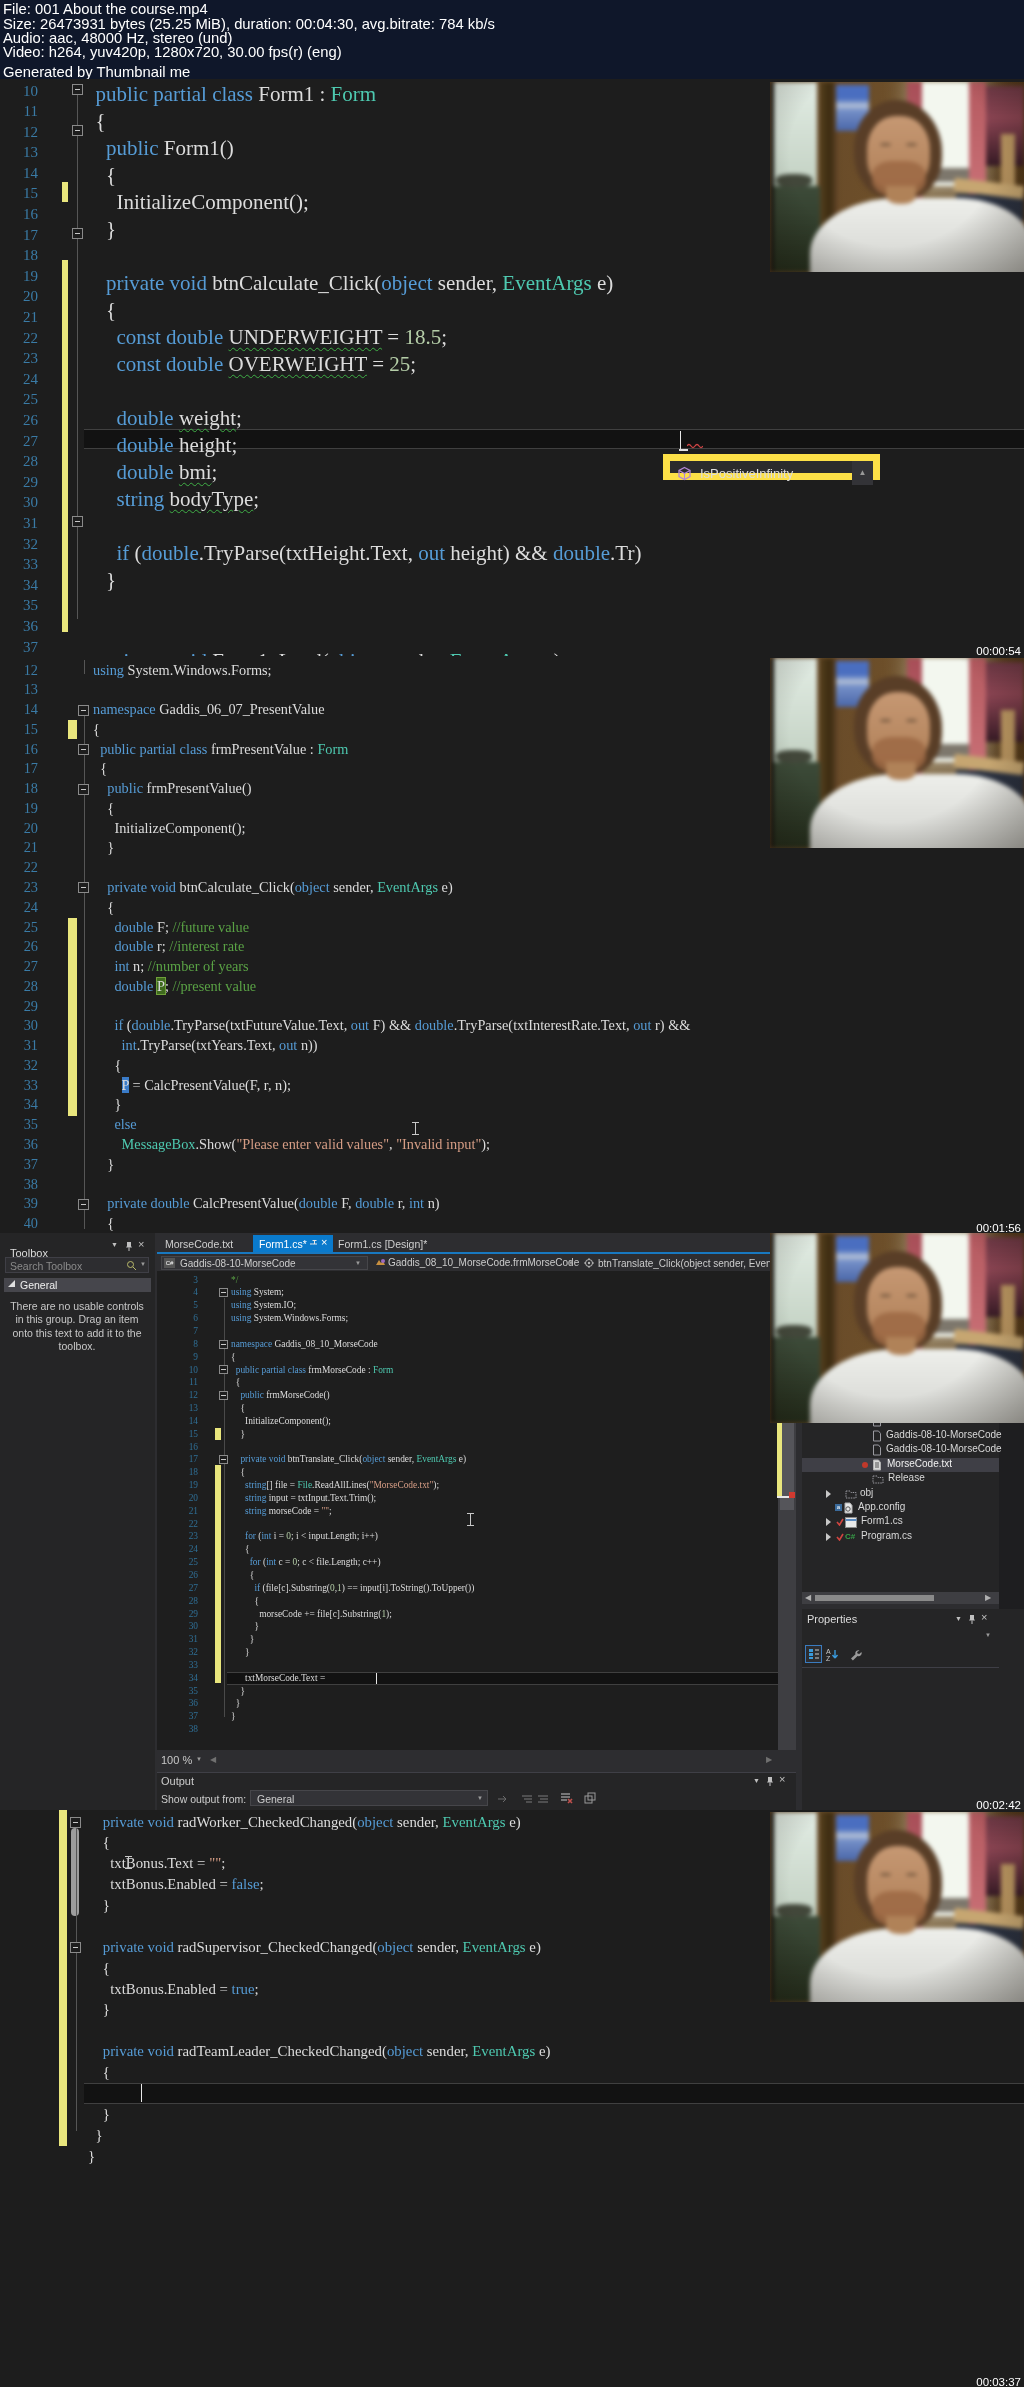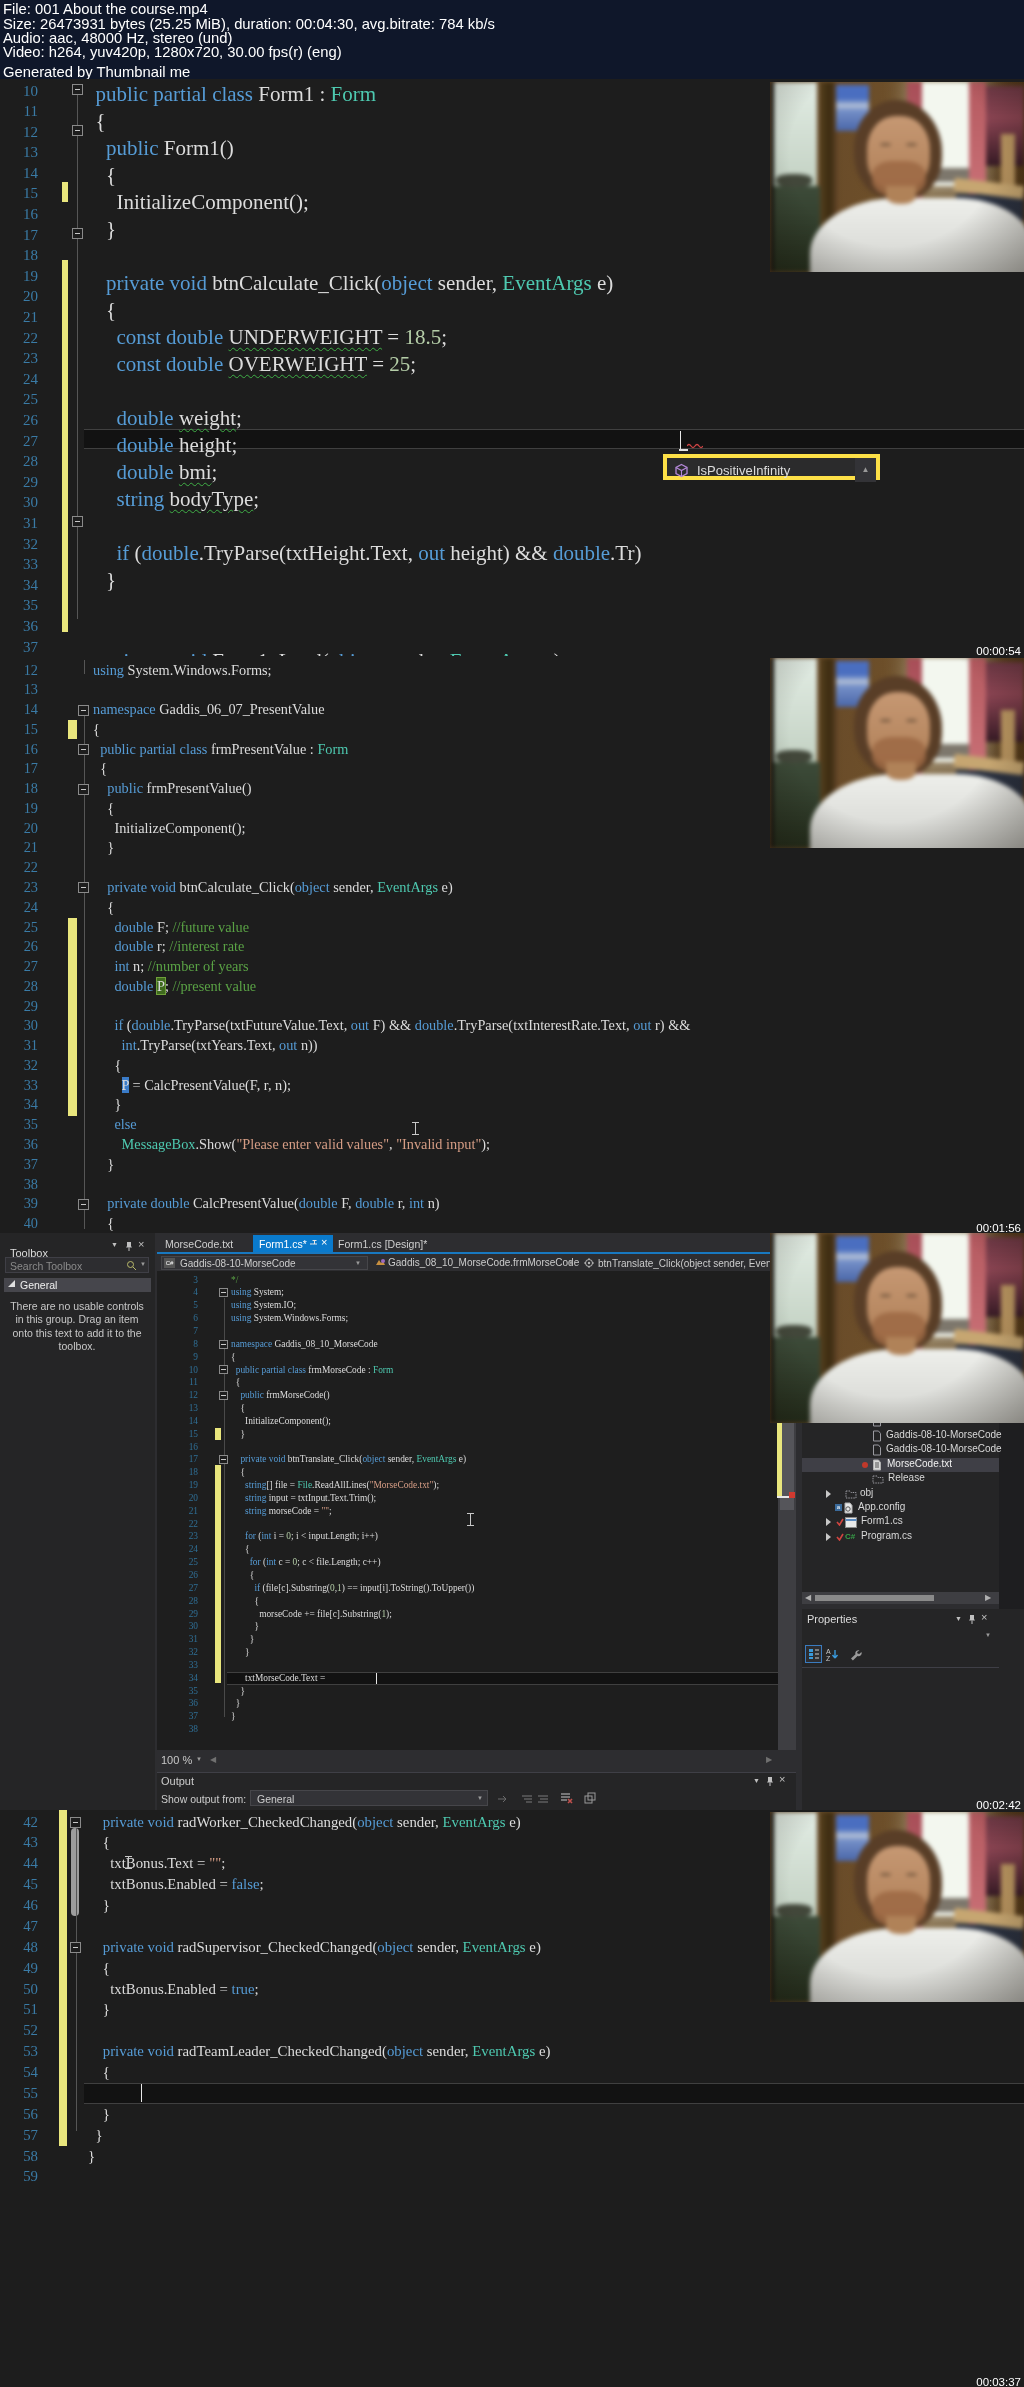--- a/index.html
+++ b/index.html
@@ -124,21 +124,21 @@
 <div class="fb" style="left:72px;top:4.5px"></div>
 <div class="fb" style="left:72px;top:45.7px"></div>
 <div class="fb" style="left:72px;top:148.7px"></div>
 <div class="fb" style="left:72px;top:437.1px"></div>
 <div class="caret" style="left:680px;top:352px;height:19px"></div>
     <div style="position:absolute;left:679px;top:370px;width:9px;height:2px;background:#e0e0e0"></div>
 <svg style="position:absolute;left:687px;top:364px" width="16" height="6">
       <path d="M0 3 q2 -3 4 0 t4 0 t4 0 t4 0" fill="none" stroke="#d04545" stroke-width="1.3"></path>
     </svg>
 
-<div style="position:absolute;left:663px;top:375px;width:217px;height:26px;background:#2b2b2c;border:4px solid #fde047">
+<div style="position:absolute;left:663px;top:375px;width:217px;height:26px;background:#2b2b2c;border:7px solid #fde047">
 <svg style="position:absolute;left:7px;top:5px" width="15" height="15" viewBox="0 0 15 15">
         <path d="M7.5 1.5 13 4.5v6L7.5 13.5 2 10.5v-6z" fill="none" stroke="#b387d6" stroke-width="1.3"></path>
         <path d="M2 4.5 7.5 7.5 13 4.5M7.5 7.5v6" fill="none" stroke="#b387d6" stroke-width="1.1"></path>
       </svg>
 <div style="position:absolute;left:30px;top:5px;font-size:13px;color:#dcdcdc;font-family:'Liberation Sans',sans-serif">IsPositiveInfinity</div>
 <div style="position:absolute;right:0;top:0;width:21px;height:24px;background:#333337;color:#999;font-size:8px;text-align:center;line-height:24px">▲</div>
 </div>
 <div class="cam" style="top:3px">
       <div class="ci">
         <b class="cw1"></b>
@@ -546,38 +546,20 @@
         <b class="pbd"></b>
         <b class="psh"></b>
         <b class="pnk"></b>
       </div>
       <div class="cvg" style="position:absolute;left:0;top:0;width:254px;height:190px;background:radial-gradient(ellipse at 48% 38%,rgba(0,0,0,0) 55%,rgba(16,10,2,.38))"></div>
     </div>
 <div class="ts">00:02:42</div>
   </div>
 <div class="frame" id="f4">
     <div class="cline" style="left:84px;right:0;top:272.9px;height:20.9px"></div>
-<pre class="ln" style="left:0;top:1.6px;width:38px;font-size:14.8px;line-height:20.87px">42
-43
-44
-45
-46
-47
-48
-49
-50
-51
-52
-53
-54
-55
-56
-57
-58
-59</pre>
 <pre style="left:88px;top:1.6px;font-size:14.8px;line-height:20.87px">    <span class="k">private</span> <span class="k">void</span> radWorker_CheckedChanged(<span class="k">object</span> sender, <span class="t">EventArgs</span> e)
     {
       txtBonus.Text = <span class="s">""</span>;
       txtBonus.Enabled = <span class="k">false</span>;
     }
 
     <span class="k">private</span> <span class="k">void</span> radSupervisor_CheckedChanged(<span class="k">object</span> sender, <span class="t">EventArgs</span> e)
     {
       txtBonus.Enabled = <span class="k">true</span>;
     }

